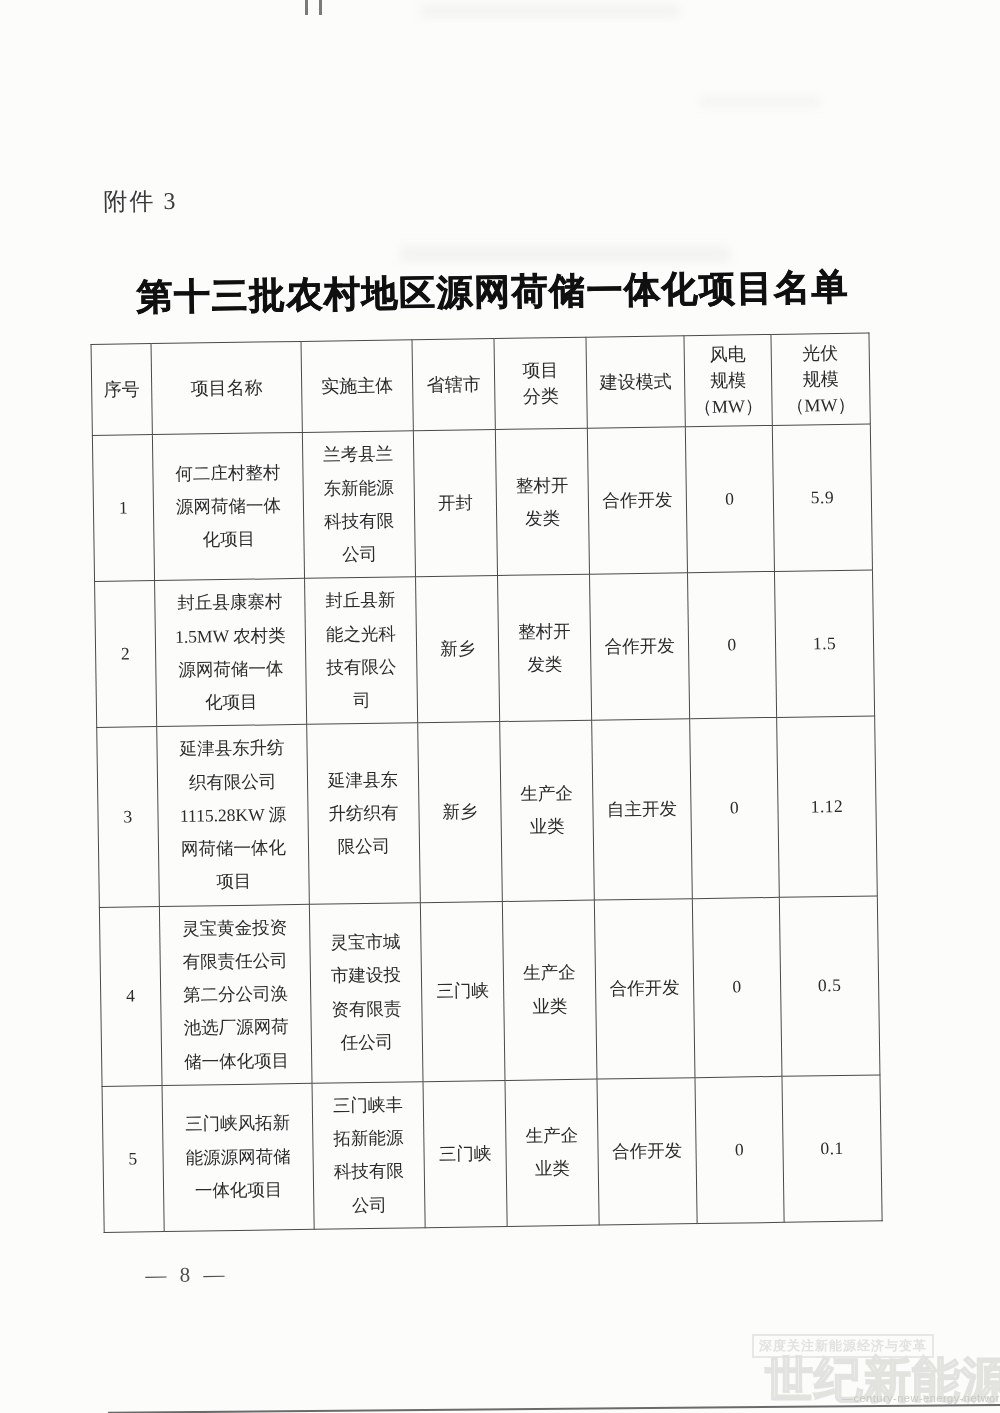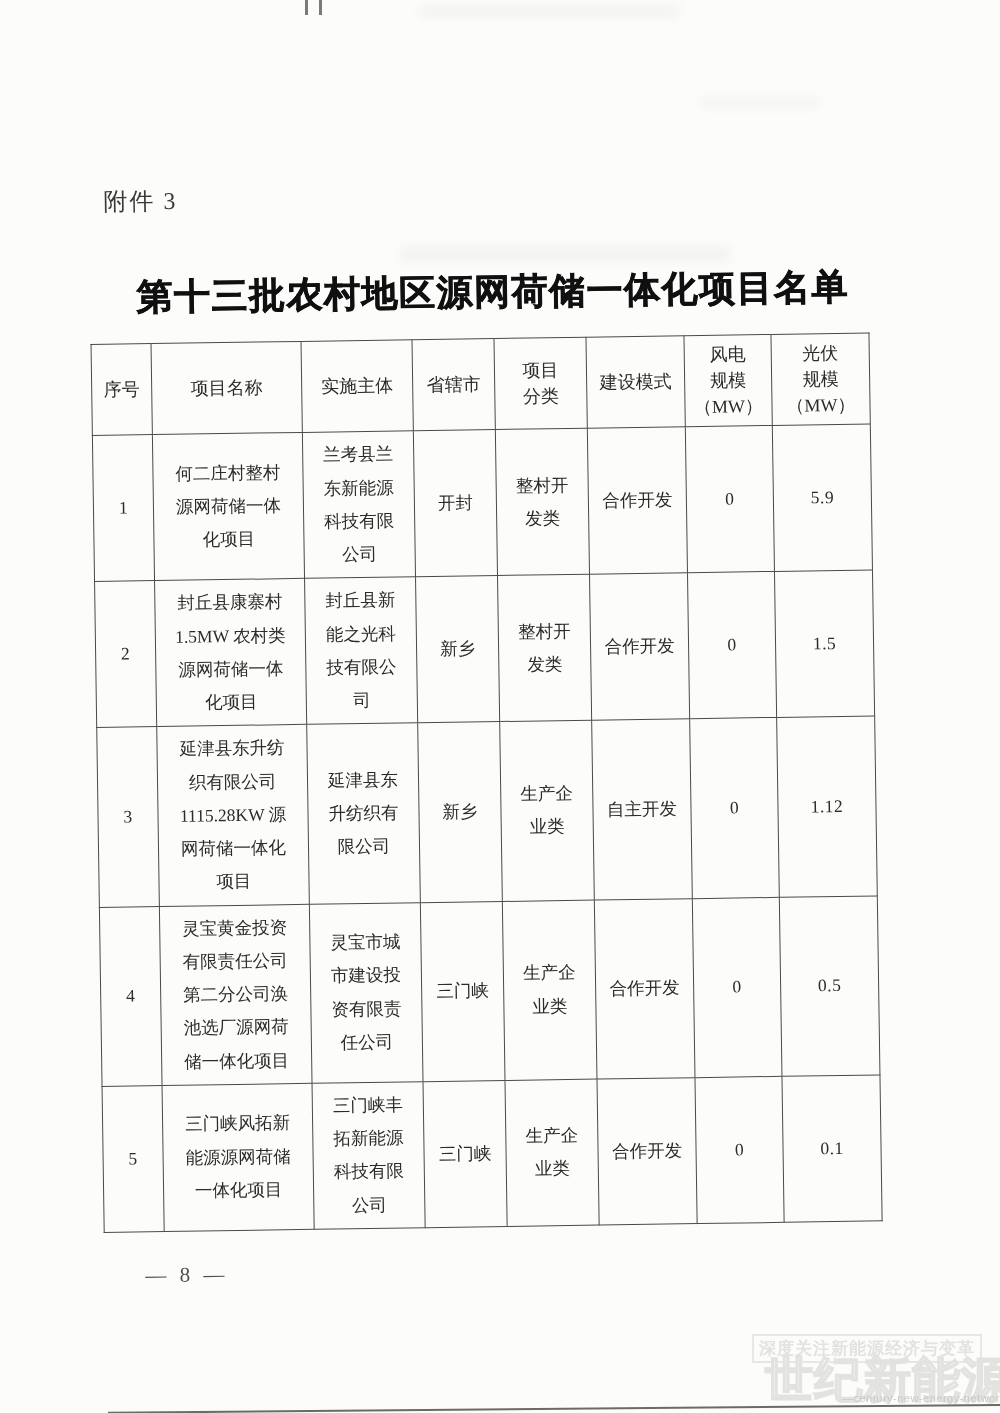--- a/index.html
+++ b/index.html
@@ -45,21 +45,21 @@
   td.c-no,td.c-wind,td.c-pv{font-size:17px;letter-spacing:0.5px;}
 
   .page-number{position:absolute;left:138px;top:1258px;font-size:21px;color:#4f4f4f;letter-spacing:4px;}
 
   
   .wm{position:absolute;pointer-events:none;}
   .wm-tagline{
     left:752px;top:1334px;
     border:2px solid #e7e7e4;color:#e2e2df;
     font-family:"Liberation Sans","DejaVu Sans",sans-serif;
-    font-size:17px;font-weight:bold;letter-spacing:1px;
+    font-size:13px;font-weight:bold;letter-spacing:1px;
     padding:1px 5px;white-space:nowrap;
   }
   .wm-brand{
     left:765px;top:1348px;
     font-size:48px;font-weight:bold;letter-spacing:1px;white-space:nowrap;
     color:#fdfdfc;-webkit-text-stroke:1.5px #e2e2df;
     text-shadow:1px 1px 0 #ececea;
   }
   .wm-english{
     left:842px;top:1392px;

